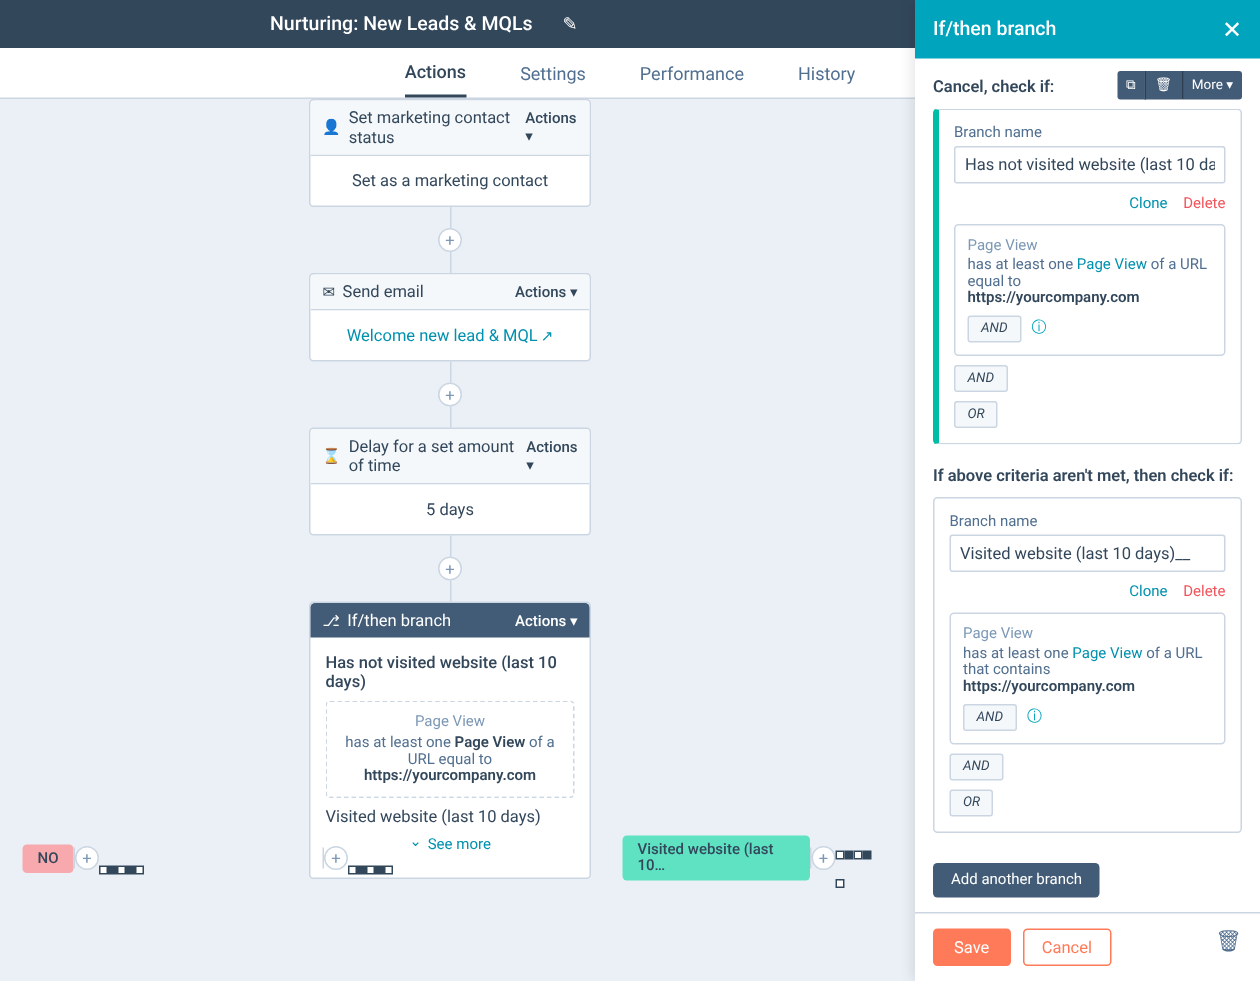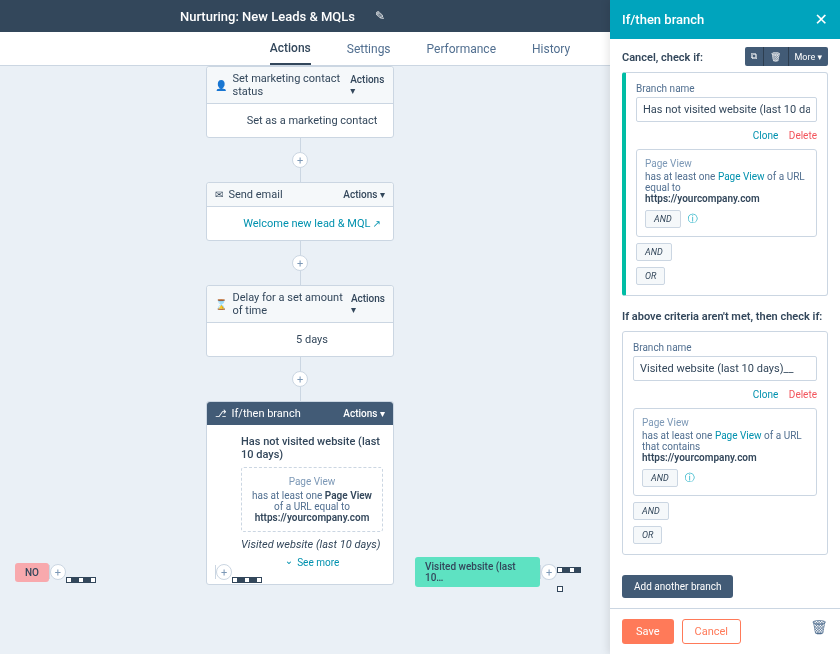--- a/index.html
+++ b/index.html
@@ -14,21 +14,21 @@
 
 .canvas { position: absolute; top: 66px; left: 0; right: 240px; bottom: 0; padding-top: 0; }
 
 .flow { display: flex; flex-direction: column; align-items: center; }
 .node { background: #fff; border: 1px solid #cbd6e2; border-radius: 3px; width: 188px; font-size: 11px; color: #33475b; margin-bottom: 0; }
 .node-header { background: #f5f8fa; border-bottom: 1px solid #cbd6e2; padding: 5px 8px; display: flex; align-items: center; font-size: 11px; color: #33475b; border-radius: 3px 3px 0 0; }
 .node-header.dark { background: #425b76; color: #fff; border-bottom: none; }
 .node-header .icon { margin-right: 5px; font-size: 10px; }
 .node-header .actions { margin-left: auto; font-size: 10px; cursor: pointer; color: #33475b; font-weight: 500; }
 .node-header.dark .actions { color: #fff; }
-.node-body { padding: 10px; font-size: 11px; text-align: center; color: #33475b; margin-left: 24px; }
+.node-body { padding: 10px; font-size: 11px; text-align: center; color: #33475b; }
 .node-body.left { text-align: left; }
 .link-text { color: #0091ae; cursor: pointer; }
 .ext-icon::after { content: "↗"; font-size: 10px; margin-left: 2px; }
 
 .connector { width: 1px; height: 14px; background: #cbd6e2; }
 .plus-circle { width: 16px; height: 16px; border-radius: 50%; background: #fff; border: 1px solid #cbd6e2; display: flex; align-items: center; justify-content: center; font-size: 11px; color: #7c98b6; cursor: pointer; }
 
 .criteria-box { border: 1px dashed #cbd6e2; border-radius: 3px; padding: 8px; margin: 6px 0; font-size: 10px; color: #516f90; text-align: center; }
 .criteria-box .pv { color: #7c98b6; font-size: 10px; margin-bottom: 3px; }
 .criteria-box b { color: #33475b; font-weight: 600; }
@@ -137,21 +137,21 @@
         <span class="icon">⎇</span>
         <span>If/then branch</span>
         <span class="actions"><span>Actions</span> ▾</span>
       </div>
       <div class="node-body left">
         <div style="font-weight:500;margin-bottom:4px;">Has not visited website (last 10 days)</div>
         <div class="criteria-box">
           <div class="pv">Page View</div>
           <span>has at least one </span><b>Page View</b><span> of a URL equal to </span><b>https://yourcompany.com</b>
         </div>
-        <div style="margin-top:4px;font-style:italic;">Visited website (last 10 days)</div>
+        <div style="margin-top:4px;">Visited website (last 10 days)</div>
         <div class="see-more"><span class="link-text chev">See more</span></div>
       </div>
     </div>
   </div>
 
   <div class="branches-row">
     <div class="branch-col">
       <div class="branch-pill no">NO</div>
       <div class="connector"></div>
       <div class="plus-circle">+</div>

